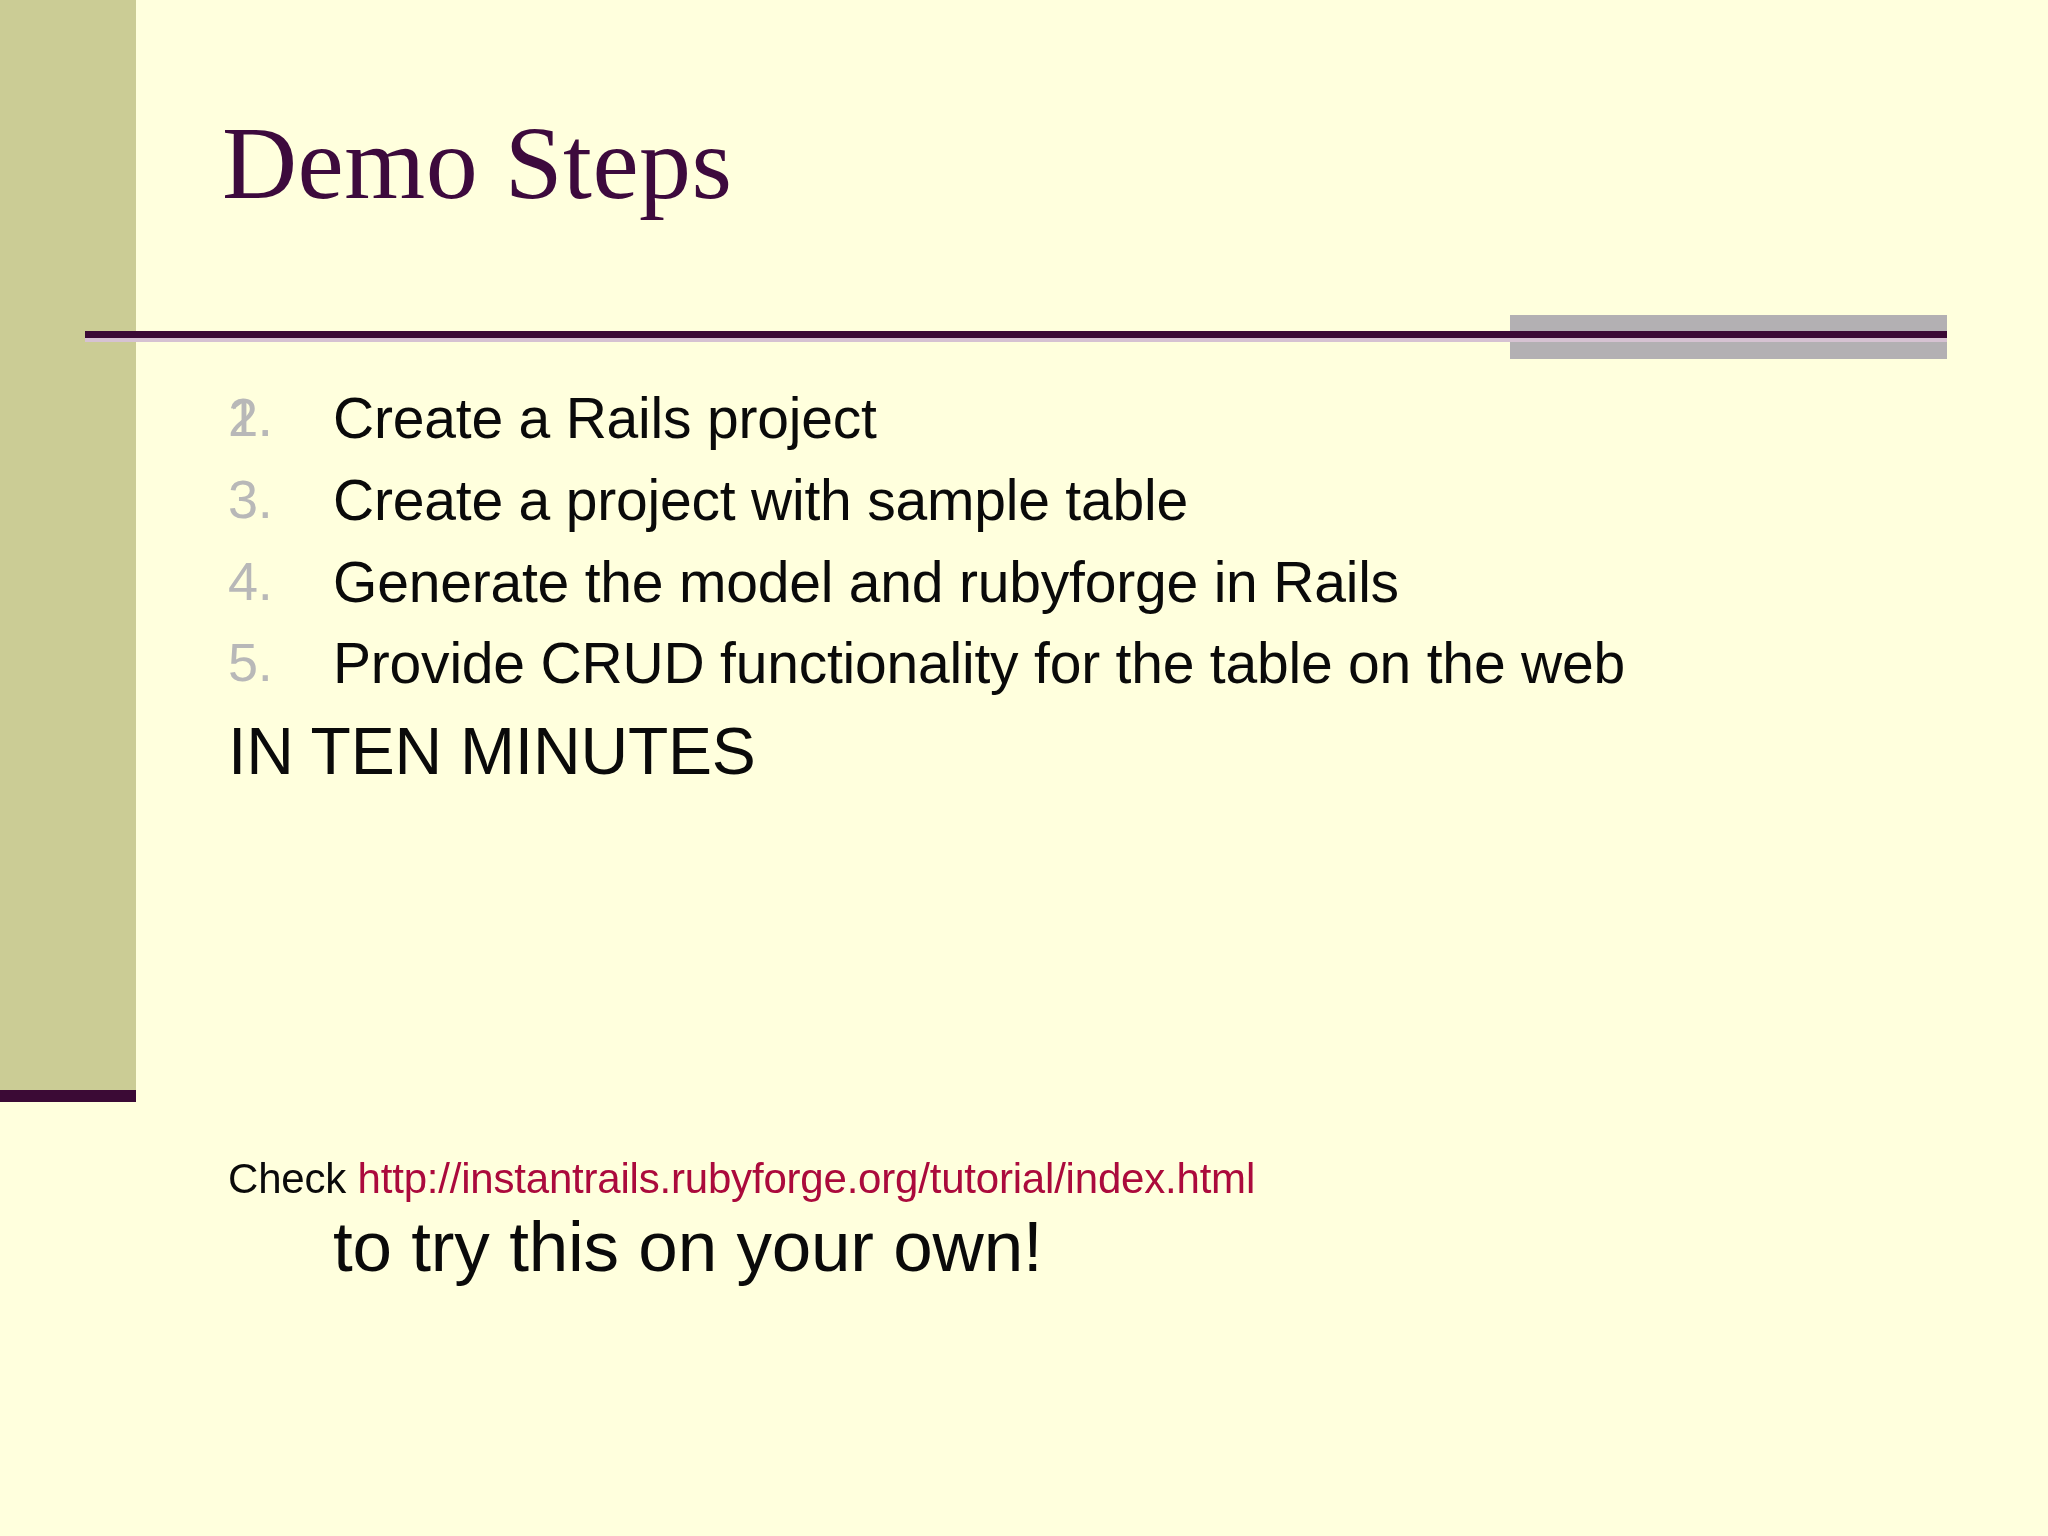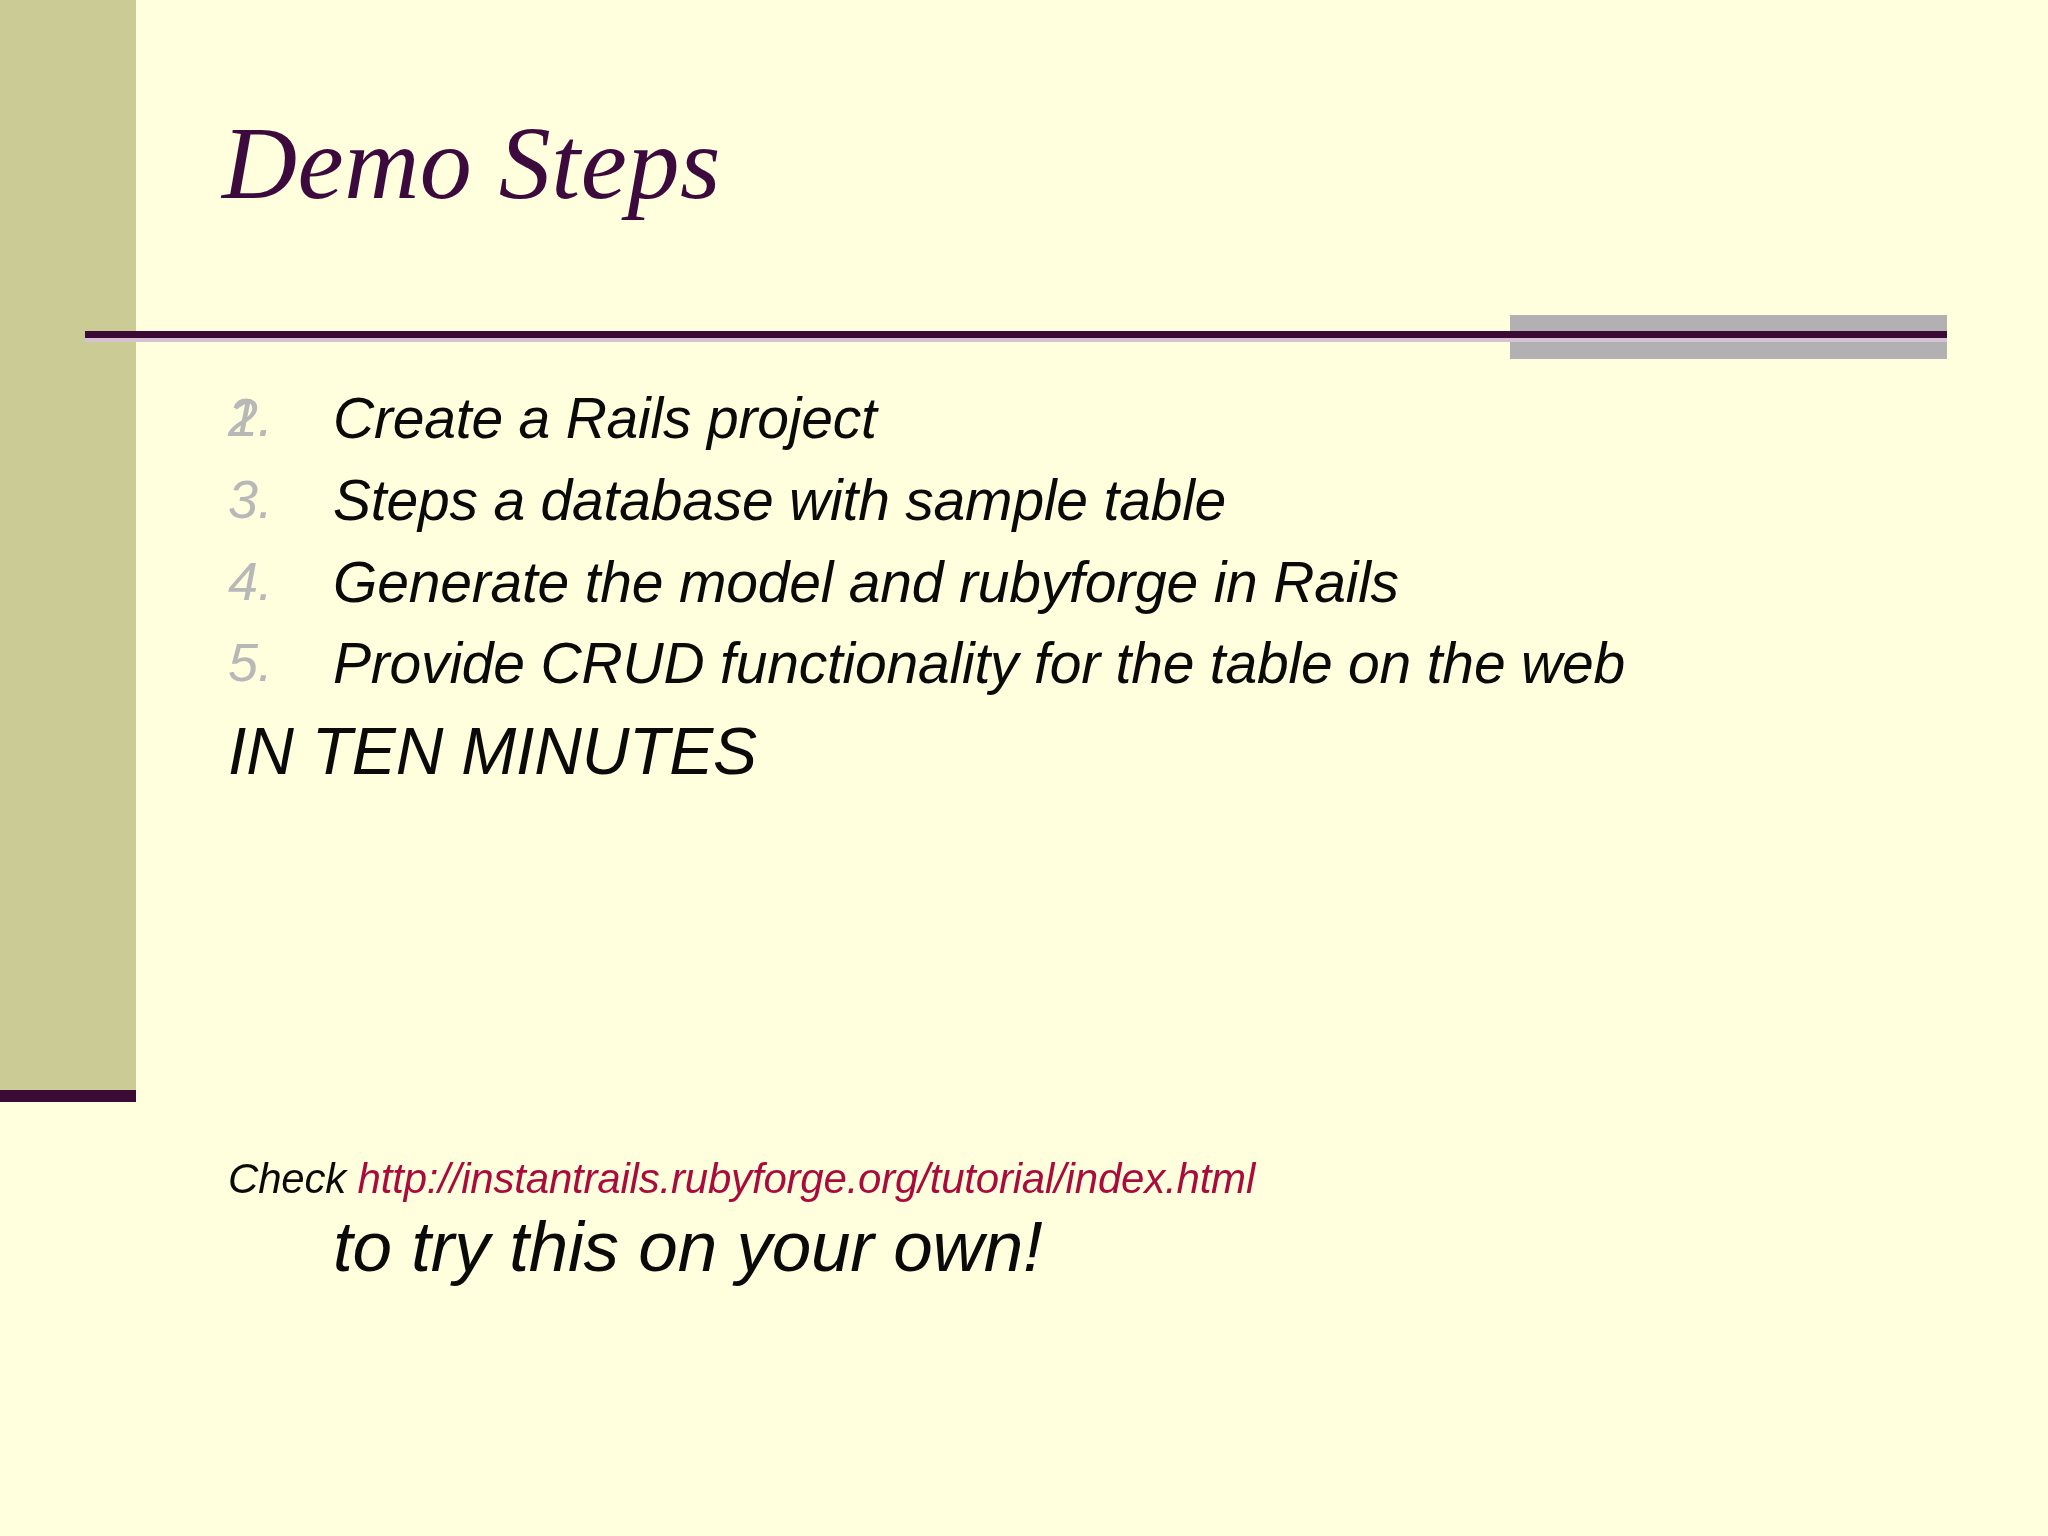--- a/index.html
+++ b/index.html
@@ -12,21 +12,20 @@
     background: #FFFFDD;
     font-family: "Liberation Sans", sans-serif;
     overflow: hidden;
   }
 
   #slide {
     position: relative;
     width: 2048px;
     height: 1341px;
     background: #FFFFDD;
-    font-style: italic;
   }
 
   
   #sidebar-band {
     position: absolute;
     left: 0;
     top: 0;
     width: 136px;
     height: 1090px;
     background: #CBCC95;
@@ -164,21 +163,21 @@
     <ol class="steps">
       <li class="wrap">
         <span class="num">1.</span>
       </li>
       <li>
         <span class="num">2.</span>
         <span>Create a Rails project</span>
       </li>
       <li>
         <span class="num">3.</span>
-        <span>Steps a database with sample table</span>
+        <span>Create a project with sample table</span>
       </li>
       <li>
         <span class="num">4.</span>
         <span>Generate the model and rubyforge in Rails</span>
       </li>
       <li>
         <span class="num">5.</span>
         <span>Provide CRUD functionality for the table on the web</span>
       </li>
     </ol>

